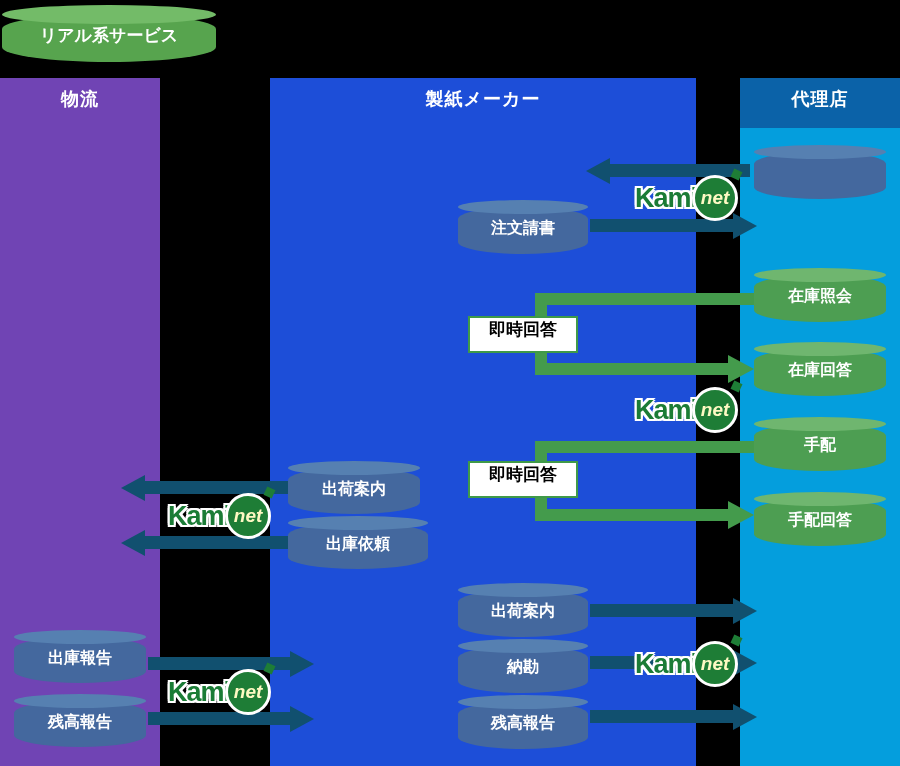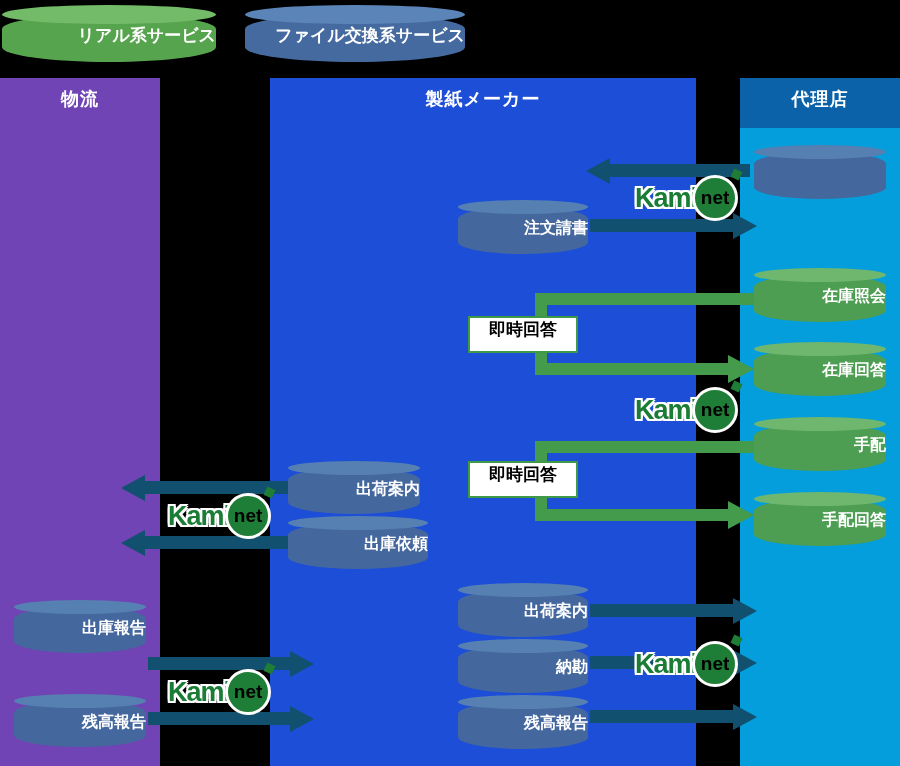--- a/index.html
+++ b/index.html
@@ -13,21 +13,21 @@
   .col-yellow{left:270px;width:426px;background:#1d4ed8;}
   .col-blue{left:740px;width:160px;background:#049EDD;}
   .col-blue-head{position:absolute;left:0;top:0;width:100%;height:50px;background:#0B62A8;}
   .col-title{position:absolute;top:9px;left:0;width:100%;text-align:center;
     color:#fff;font-size:18px;font-weight:bold;letter-spacing:1px;z-index:3;}
   
   .cyl{position:absolute;z-index:5;}
   .cyl .cbody{position:absolute;left:0;right:0;top:7px;bottom:0;border-radius:50%/12px;background:var(--body);}
   .cyl .ctop{position:absolute;left:0;right:0;top:0;height:14px;border-radius:50%;background:var(--top);}
   .cyl .clabel{position:absolute;left:0;right:0;top:50%;transform:translateY(-44%);
-    text-align:right;color:#fff;font-weight:bold;font-size:16px;}
+    text-align:center;color:#fff;font-weight:bold;font-size:16px;}
   .cyl.blue{--body:#44689E;--top:#5680B1;}
   .cyl.green{--body:#4D9E52;--top:#6FB66F;}
   .cyl.svc{z-index:6;}
   .cyl.svc .cbody{top:9px;border-radius:50%/15px;}
   .cyl.svc .ctop{height:19px;}
   .cyl.svc .clabel{font-size:17px;}
   .cyl.green-svc{--body:#57A44E;--top:#73BB68;}
   .cyl.blue-svc{--body:#456A9F;--top:#5B85B8;}
   
   .shaft{position:absolute;height:13px;background:#11506F;z-index:2;}
@@ -44,38 +44,33 @@
   .wbox{position:absolute;width:110px;height:37px;background:#fff;border:2px solid #3F9A48;
     box-sizing:border-box;display:flex;justify-content:center;
     font-size:17px;font-weight:bold;color:#000;z-index:4;}
   
   .kaminet{position:absolute;height:46px;display:flex;align-items:center;z-index:8;}
   .kami{font-weight:bold;font-size:27px;letter-spacing:-1px;color:#1B7C36;line-height:1;
     text-shadow:-2px 0 0 #fff,2px 0 0 #fff,0 -2px 0 #fff,0 2px 0 #fff,
       -2px -2px 0 #fff,2px -2px 0 #fff,-2px 2px 0 #fff,2px 2px 0 #fff;}
   .net{width:46px;height:46px;border-radius:50%;background:#1E7D36;border:3px solid #fff;
     box-sizing:border-box;display:flex;align-items:center;justify-content:center;
-    color:#000000;font-weight:bold;font-size:19px;margin-left:-5px;flex:none;}
+    color:#fef9c3;font-weight:bold;font-size:19px;margin-left:-5px;flex:none;font-style:italic;}
   .leaf{position:absolute;right:-3px;top:-5px;width:9px;height:9px;background:#1E7D36;transform:rotate(25deg);}
 </style>
 </head>
 <body>
 
 <div id="canvas">
 
   <div class="cyl svc green-svc" style="left:2px;top:5px;width:214px;height:57px">
     <div class="cbody"></div>
     <div class="ctop"></div>
     <div class="clabel">リアル系サービス</div>
   </div>
-  <div class="cyl svc blue-svc" style="left:245px;top:5px;width:220px;height:57px">
-    <div class="cbody"></div>
-    <div class="ctop"></div>
-    <div class="clabel">ファイル交換系サービス</div>
-  </div>
 
   <div class="col col-purple">
     <div class="col-title">物流</div>
   </div>
   <div class="col col-yellow">
     <div class="col-title">製紙メーカー</div>
   </div>
   <div class="col col-blue">
     <div class="col-blue-head"></div>
     <div class="col-title">代理店</div>
@@ -174,21 +169,21 @@
     <div class="cbody"></div>
     <div class="ctop"></div>
     <div class="clabel">納勘</div>
   </div>
   <div class="cyl blue" style="left:458px;top:695px;width:130px;height:54px">
     <div class="cbody"></div>
     <div class="ctop"></div>
     <div class="clabel">残高報告</div>
   </div>
 
-  <div class="cyl blue" style="left:14px;top:600px;width:132px;height:53px">
+  <div class="cyl blue" style="left:14px;top:630px;width:132px;height:53px">
     <div class="cbody"></div>
     <div class="ctop"></div>
     <div class="clabel">出庫報告</div>
   </div>
   <div class="cyl blue" style="left:14px;top:694px;width:132px;height:53px">
     <div class="cbody"></div>
     <div class="ctop"></div>
     <div class="clabel">残高報告</div>
   </div>
 

